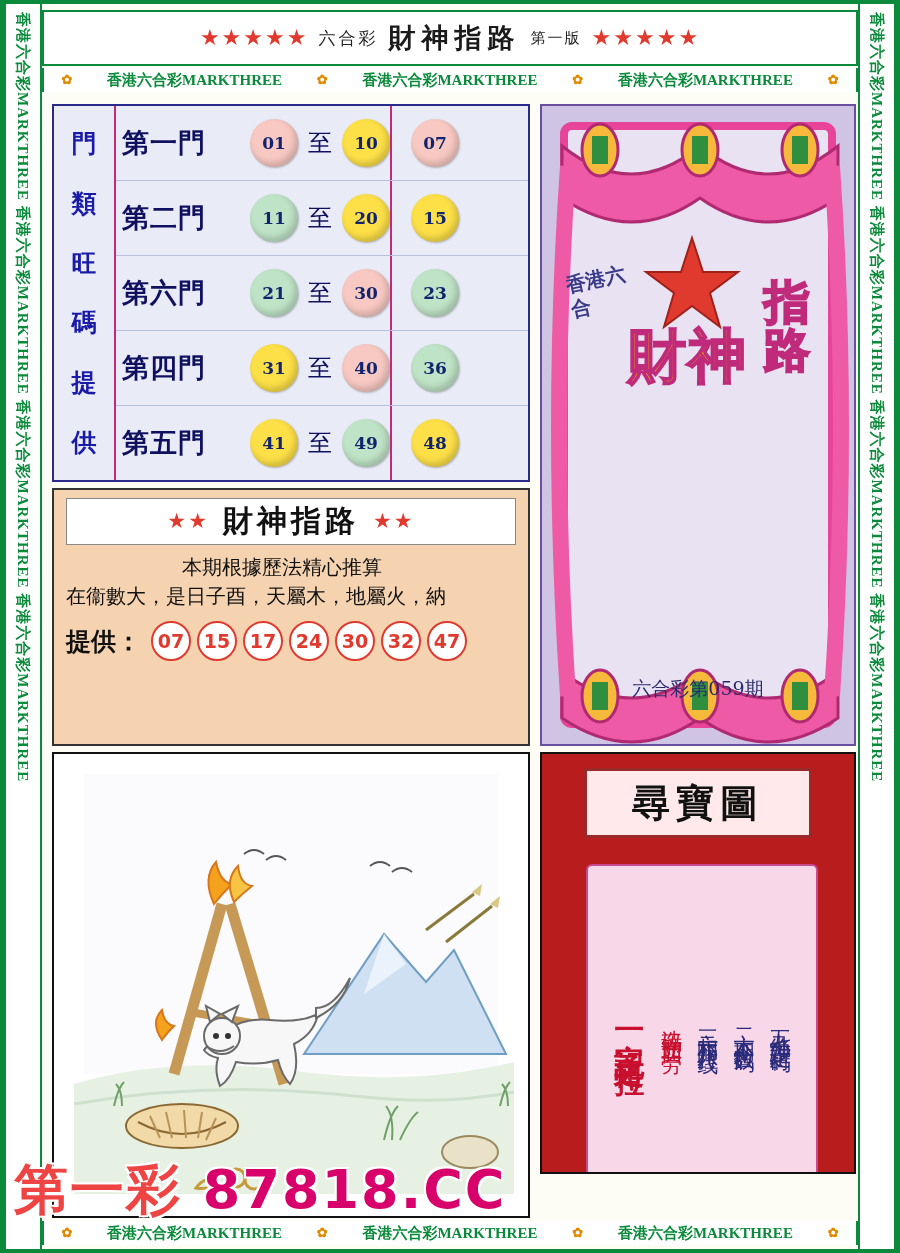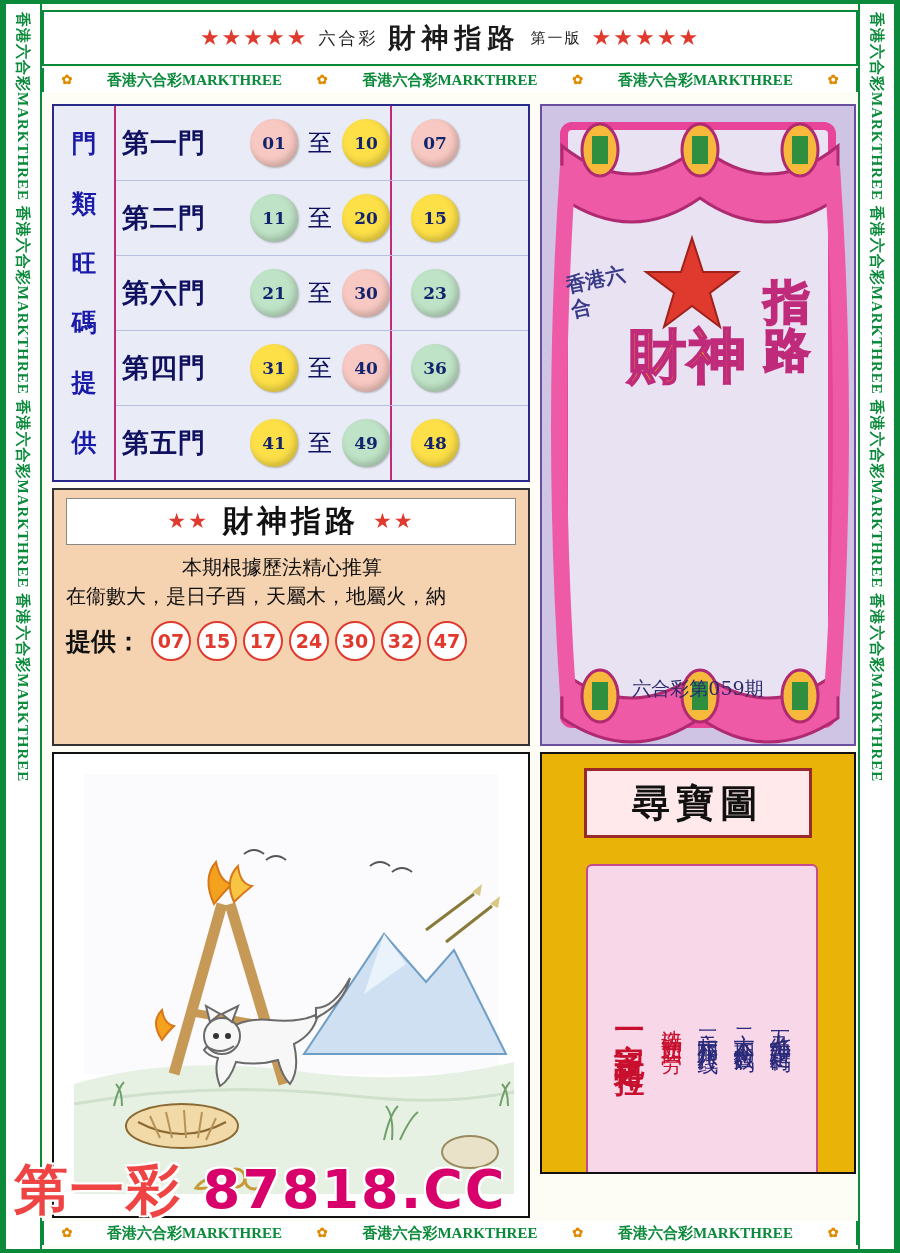--- a/index.html
+++ b/index.html
@@ -195,21 +195,21 @@
   .poster-side{
     position:absolute;left:222px;top:172px;width:62px;
     font-size:46px;font-weight:bold;color:#6d28d9;
     -webkit-text-stroke:2px #c02a7a;
     font-family:"DejaVu Serif", serif;line-height:1.05;
   }
 
   
   .treasure{
     position:absolute;left:496px;top:656px;width:316px;height:422px;
-    background:#eab308;border:2px solid #111;box-sizing:border-box;
+    background:#b91c1c;border:2px solid #111;box-sizing:border-box;
     overflow:hidden;
   }
   .treasure-title{
     margin:14px auto 0;width:222px;height:64px;
     background:#ffe9ea;border:3px solid #9a2a2a;
     display:flex;align-items:center;justify-content:center;
     font-size:38px;font-weight:bold;color:#111;letter-spacing:6px;
     font-family:"DejaVu Serif", serif;
   }
   .scroll{

